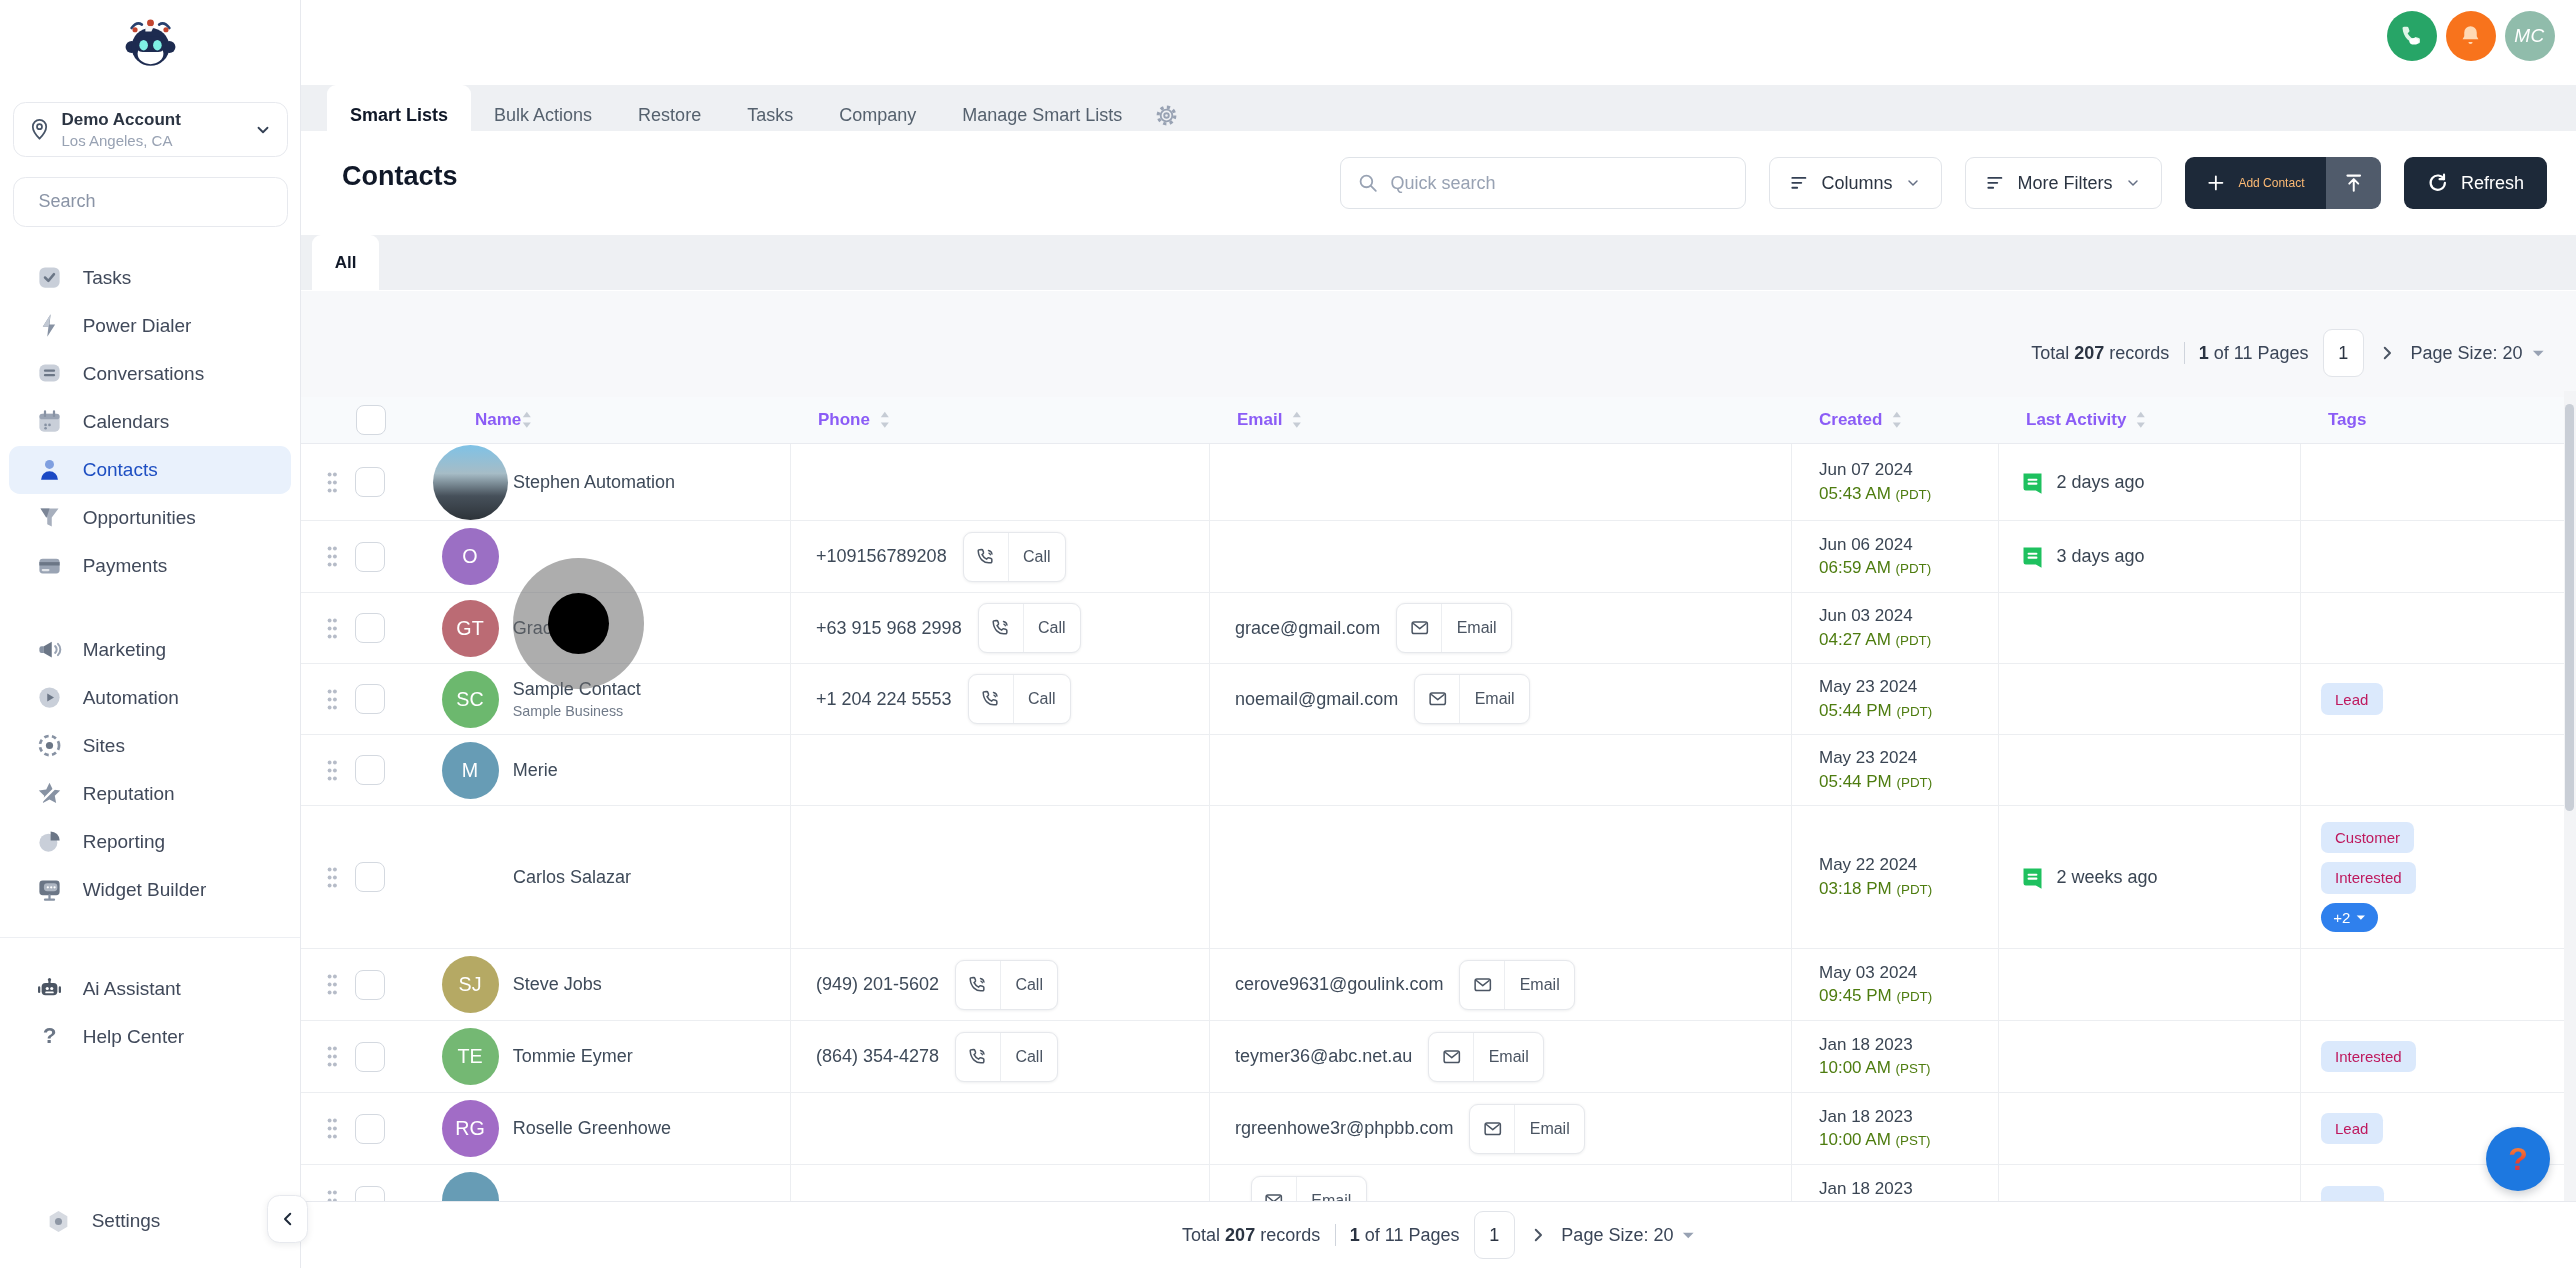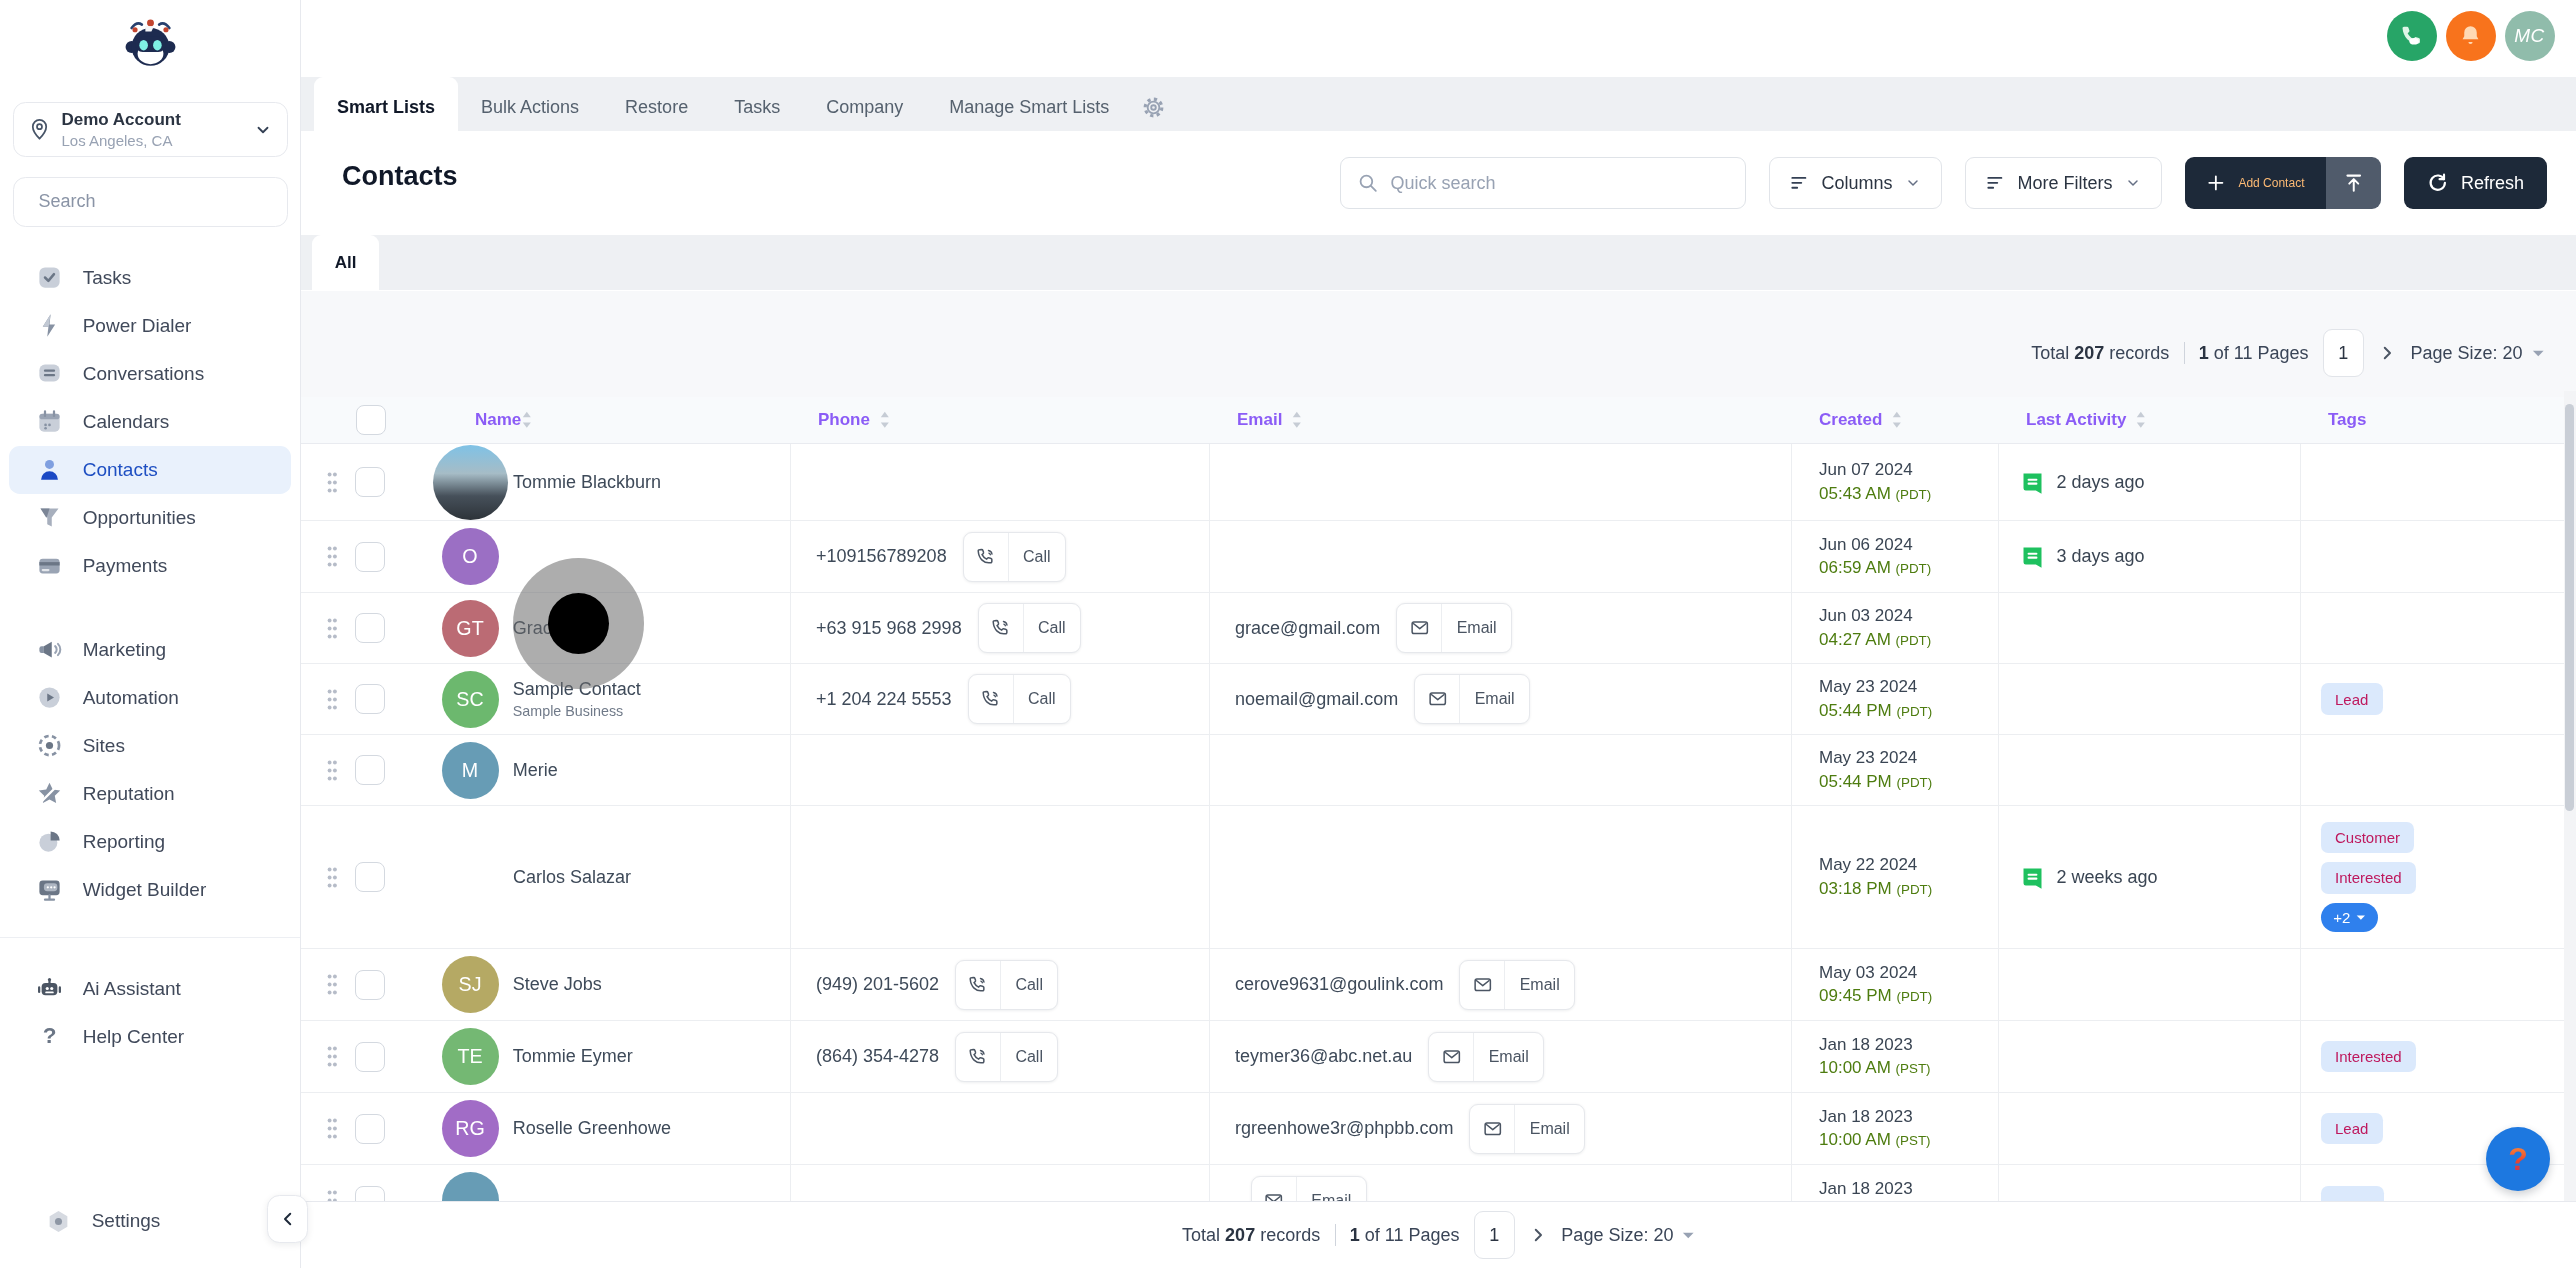--- a/index.html
+++ b/index.html
@@ -28,21 +28,21 @@
 
   
   .topbar { position:absolute; left:301px; top:0; right:0; height:71px; background:#fff; }
   .top-icons { position:absolute; right:21.5px; top:10.7px; display:flex; gap:9px; }
   .circle-btn { width:50px; height:50px; border-radius:50%; display:flex; align-items:center; justify-content:center; cursor:pointer; }
   .circle-phone { background:#27a567; }
   .circle-bell { background:#f8731c; }
   .circle-avatar { background:#90bcab; color:#fff; font-size:19px; font-weight:500; letter-spacing:0.4px;font-style:italic; }
 
   
-  .tabstrip { position:absolute; left:301px; top:77px; right:0; height:61px; background:#eef0f3; display:flex; align-items:stretch; padding-left:13px; }
+  .tabstrip { position:absolute; left:301px; top:85px; right:0; height:61px; background:#eef0f3; display:flex; align-items:stretch; padding-left:26px; }
   .tab { display:flex; align-items:center; padding:0 23px; font-size:18px; color:#55616e; cursor:pointer; white-space:nowrap; }
   .tab.active { background:#fff; border-radius:9px 9px 0 0; color:#101828; font-weight:600; }
   .tab-gear { display:flex; align-items:center; padding:0 9px; cursor:pointer; }
 
   
   .pagehead { position:absolute; left:301px; top:131px; right:0; height:104px; background:#fff; }
   .page-title { position:absolute; left:41px; top:30px; font-size:27px; font-weight:700; color:#101828; }
   .controls { position:absolute; right:29px; top:26px; display:flex; gap:23px; align-items:center; }
   .qsearch { width:406px; height:52px; border:0.9px solid #dfe3e8; border-radius:9px; background:#fff; display:flex; align-items:center; gap:12.5px; padding:0 16px; }
   .qsearch input { border:none; outline:none; flex:1; font-size:18px; font-family:inherit; color:#344054; background:transparent; }
@@ -503,21 +503,21 @@
         <circle cx="4" cy="4" r="2.2" fill="#b6bcc8"></circle>
                 <circle cx="10" cy="4" r="2.2" fill="#b6bcc8"></circle>
         <circle cx="4" cy="13" r="2.2" fill="#b6bcc8"></circle>
                 <circle cx="10" cy="13" r="2.2" fill="#b6bcc8"></circle>
         <circle cx="4" cy="22" r="2.2" fill="#b6bcc8"></circle>
                 <circle cx="10" cy="22" r="2.2" fill="#b6bcc8"></circle>
       </svg>
       <span class="cb"></span>
       <span class="avatar photo ph-stephen"></span>
       <span class="nm-wrap">
-        <span class="nm">Tommie Blackburn</span>
+        <span class="nm">Stephen Automation</span>
 
       </span>
     </div>
     <div class="cell phone-cell">
       
       
     </div>
     <div class="cell email-cell">
       
       

